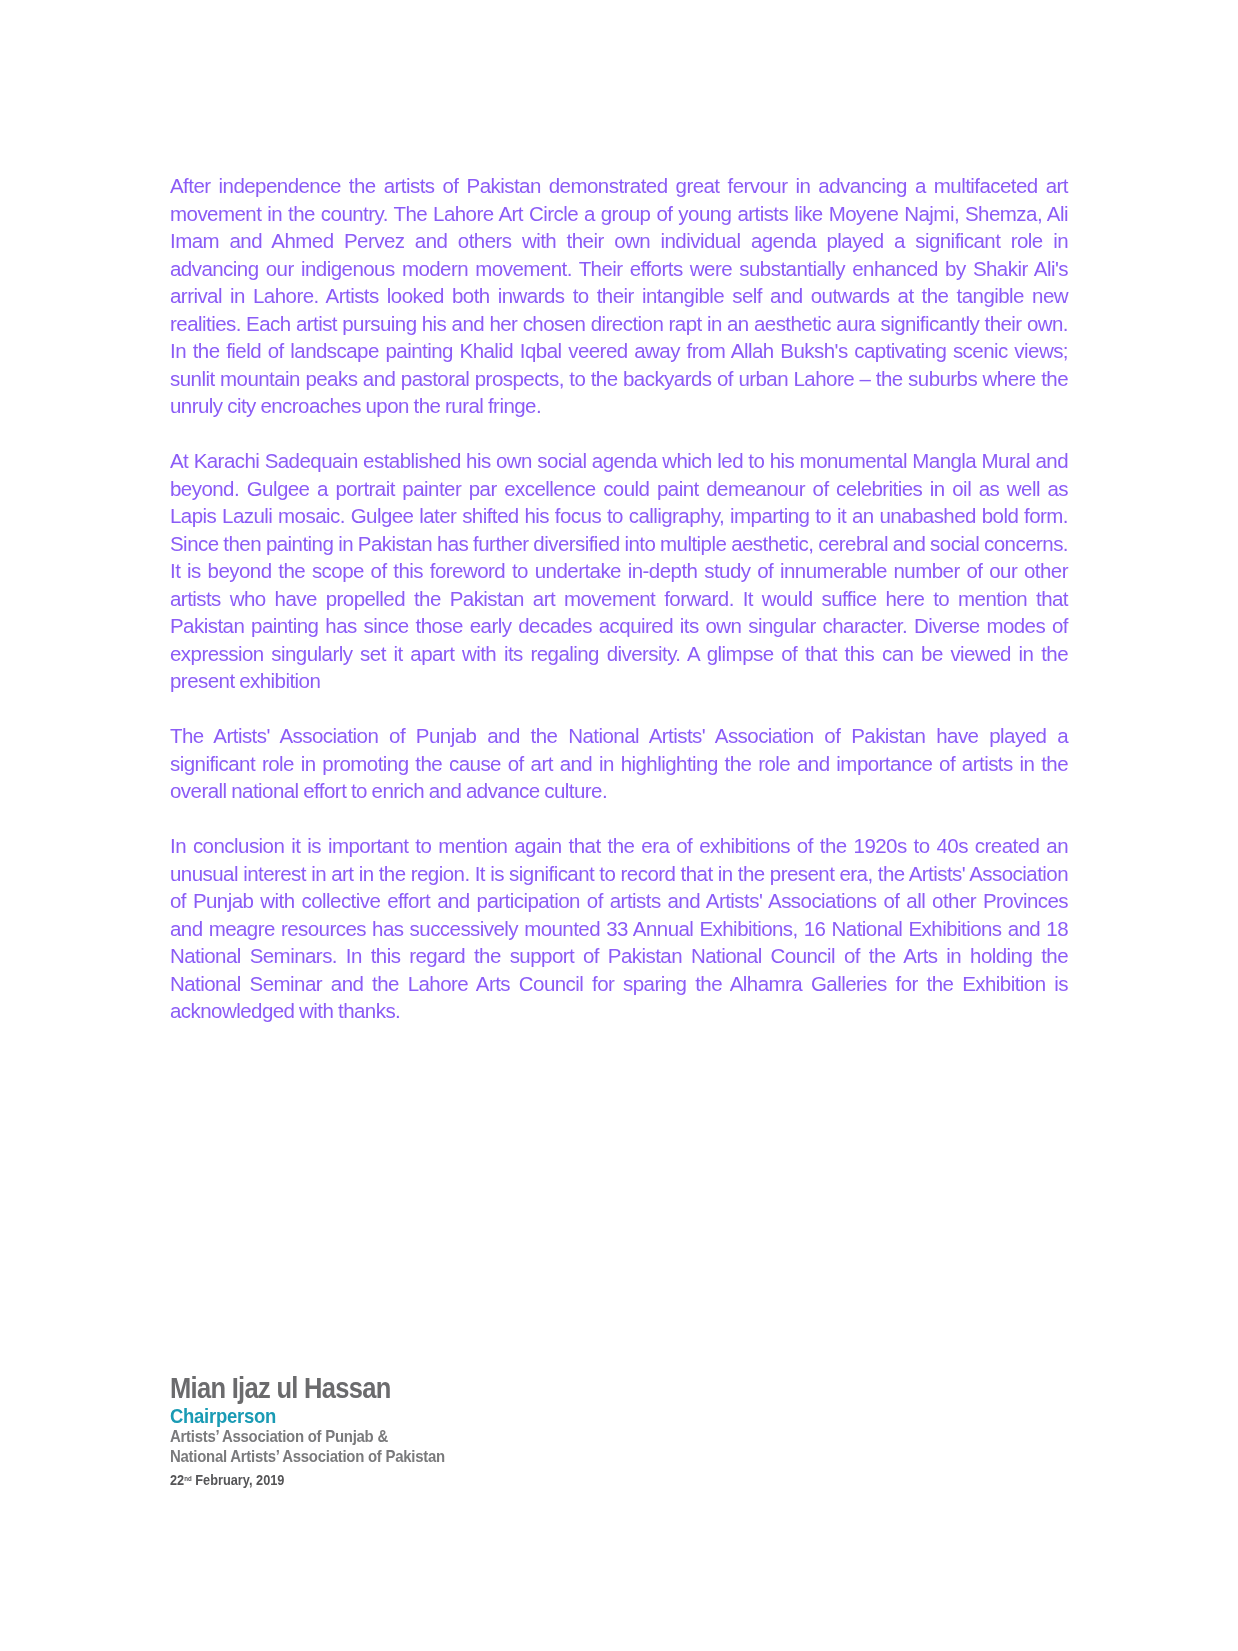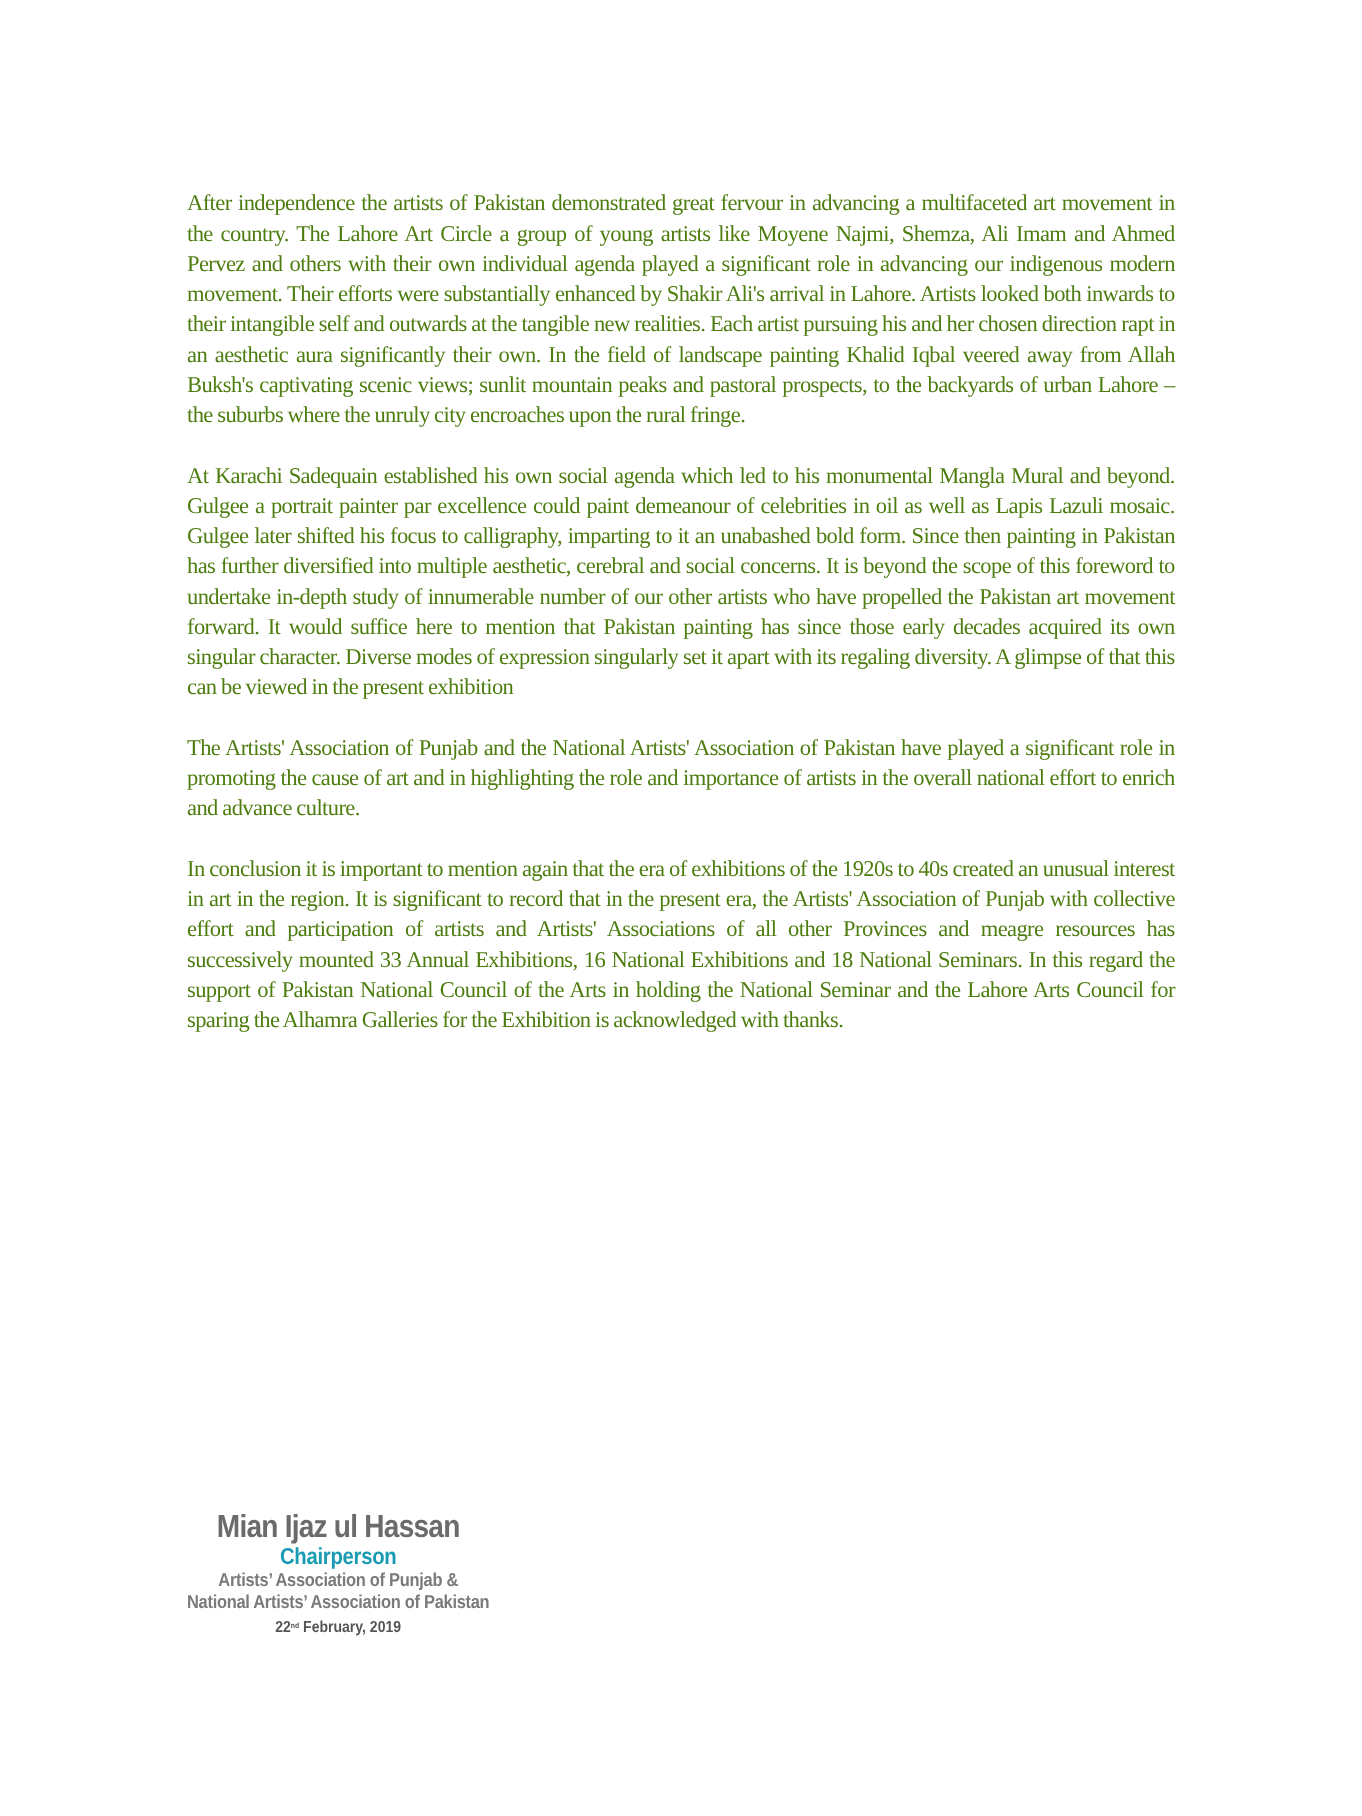--- a/index.html
+++ b/index.html
@@ -18,38 +18,37 @@
       left: 0; top: 0;
       width: 1238px;
       height: 1651px;
       background: #ffffff;
     }
     .body-text {
       position: absolute;
       left: 170px;
       top: 172px;
       width: 898px;
-      font-family: Liberation Serif, serif;
+      font-family: Liberation Sans, sans-serif;
       font-size: 20.5px;
       line-height: 27.5px;
-      color: #4d7c0f;
+      color: #8b5cf6;
       letter-spacing: -0.55px;
       word-spacing: -0.5px;
     }
     .body-text p {
       margin: 0 0 27.5px 0;
       text-align: justify;
       text-align-last: left;
     }
     .signature {
       position: absolute;
       left: 170px;
       top: 1371px;
       font-family: "Liberation Sans", sans-serif;
-      text-align: center;
     }
     .sig-name {
       font-size: 29px;
       font-weight: bold;
       color: #6b6b6d;
       letter-spacing: -0.8px;
       line-height: 34px;
       transform: scaleX(0.88);
       transform-origin: left center;
       white-space: nowrap;

